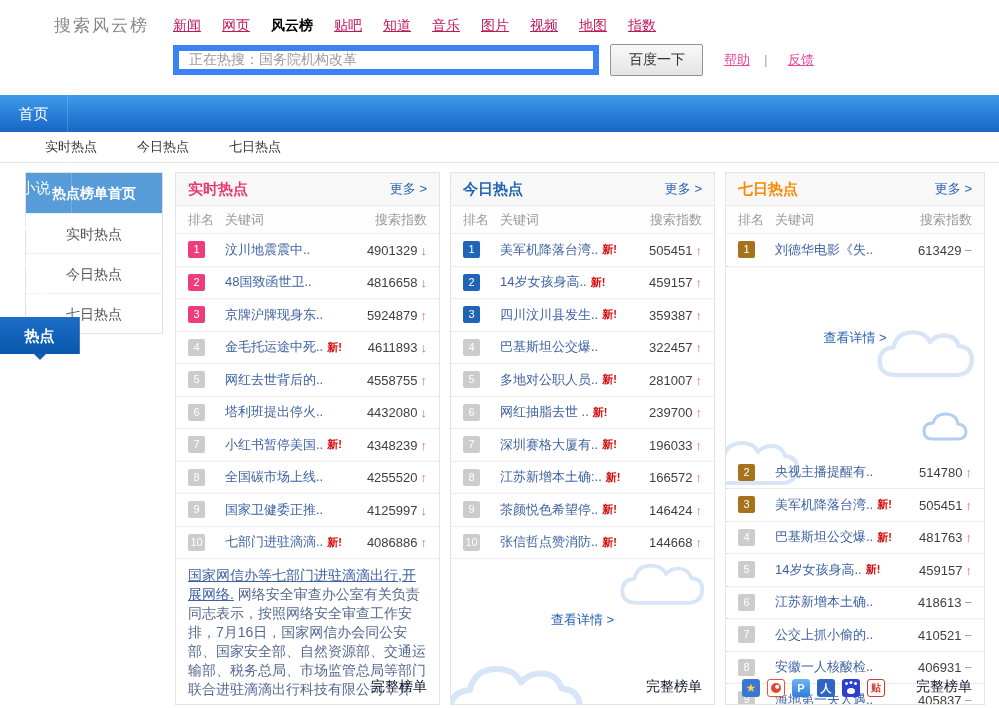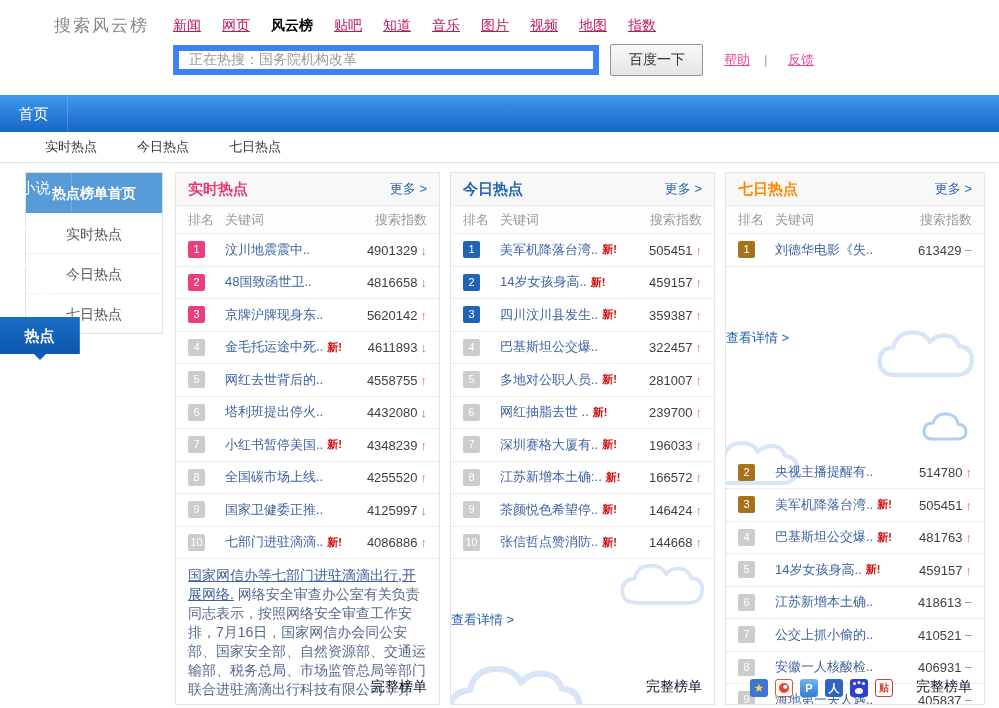--- a/index.html
+++ b/index.html
@@ -86,30 +86,30 @@
   .trend { font-size:13px; font-weight:bold; margin-left:3px; }
   .trend-up   { color:#f3604d; }
   .trend-down { color:#5f8fd9; }
   .trend-flat { color:#999; font-weight:normal; }
 
   .summary { padding:7px 12px 0 12px; font-size:14px; line-height:19px; color:#54688f; }
   .summary-title { color:#3e62a2; text-decoration:underline; }
   .full-list { position:absolute; right:12px; bottom:8px; font-size:14px; color:#0f172a; z-index:3; }
 
   .detail-area { position:relative; }
-  .detail-link { display:block; font-size:13px; color:#2a64b2; position:relative; z-index:3; }
+  .detail-link { display:block; text-align:center; font-size:13px; color:#2a64b2; position:relative; z-index:3; }
   #panel-today .detail-link { margin-top:52px; }
   #panel-week  .detail-link { margin-top:62px; }
 
   
   .cloud { position:absolute; color:#d7e5f7; z-index:1; pointer-events:none; }
   .cloud.dark { color:#b3cef0; }
 
   
-  #share-bar { position:absolute; left:24px; bottom:7px; z-index:3; }
+  #share-bar { position:absolute; left:16px; bottom:7px; z-index:3; }
   .share-icon { display:inline-block; width:18px; height:18px; margin-right:7px; border-radius:3px;
       text-align:center; vertical-align:middle; font-size:11px; font-weight:bold; line-height:18px; color:#fff; position:relative; }
   .ic-qzone { background:#3a76d2; color:#ffd24a; font-size:12px; }
   .ic-weibo { background:#fff; border:1px solid #e0553a; }
   .ic-weibo::before { content:''; display:block; width:10px; height:10px; margin:3px auto 0; border-radius:50%;
       background:radial-gradient(circle at 62% 38%, #fff 0 1.5px, #e6432e 2.5px); }
   .ic-baidu-share { background:linear-gradient(#6db5f2,#2f7fd6); }
   .ic-renren { background:#2f63c4; }
   .ic-baidu-paw { background:#2e3ed0; }
   .ic-baidu-paw::before { content:''; position:absolute; bottom:3px; left:5px; width:8px; height:6px;
@@ -178,21 +178,21 @@
           <span class="val-group"><span class="val">4901329</span><span class="trend trend-down">↓</span></span>
         </div>
         <div class="hot-row">
           <span class="rank top">2</span>
           <a class="kw" href="#">48国致函世卫..</a>
           <span class="val-group"><span class="val">4816658</span><span class="trend trend-down">↓</span></span>
         </div>
         <div class="hot-row">
           <span class="rank top">3</span>
           <a class="kw" href="#">京牌沪牌现身东..</a>
-          <span class="val-group"><span class="val">5620142</span><span class="trend trend-up">↑</span></span>
+          <span class="val-group"><span class="val">5924879</span><span class="trend trend-up">↑</span></span>
         </div>
         <div class="hot-row">
           <span class="rank">4</span>
           <a class="kw" href="#">金毛托运途中死..</a>
           <span class="new-tag">新!</span>
           <span class="val-group"><span class="val">4611893</span><span class="trend trend-down">↓</span></span>
         </div>
         <div class="hot-row">
           <span class="rank">5</span>
           <a class="kw" href="#">网红去世背后的..</a>

